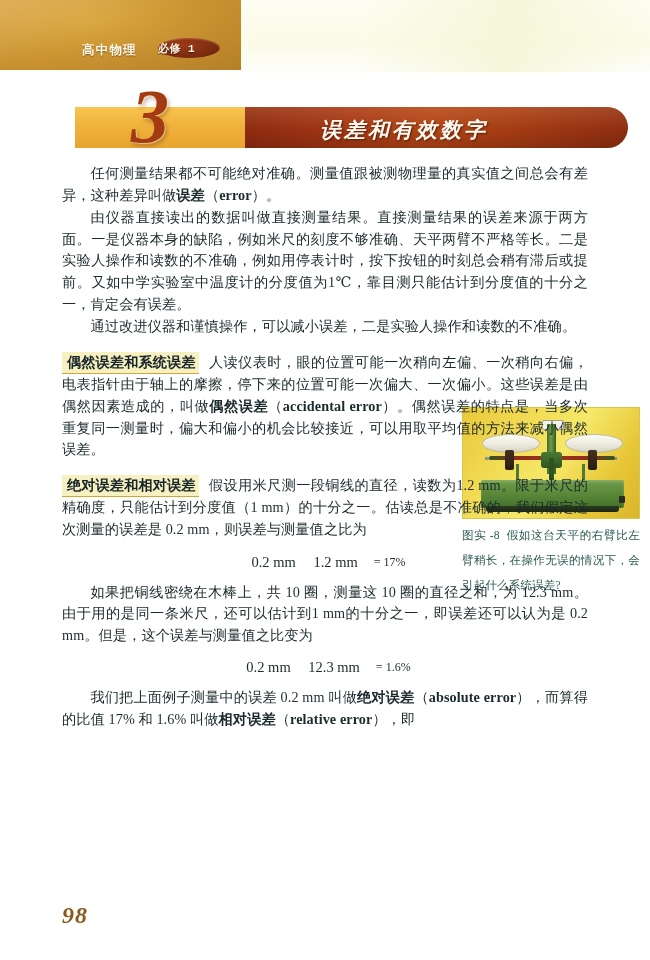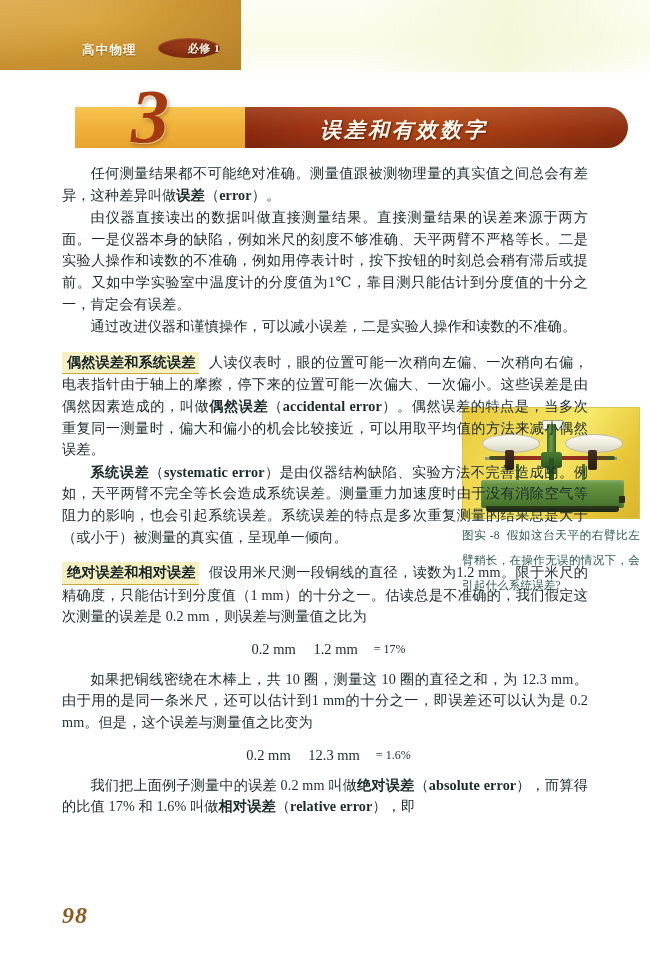--- a/index.html
+++ b/index.html
@@ -60,23 +60,23 @@
     left: 158px; top: 38px;
     z-index: 5;
     width: 62px; height: 20px;
     border-radius: 50%;
     background: radial-gradient(ellipse at 42% 35%, #9c3a18 0%, #7d2c10 60%, #61200a 100%);
     box-shadow: inset 0 1px 2px rgba(255,180,120,.35);
   }
   .header-badge span {
     position: absolute;
     left: 0; right: 0; top: 3px;
-    text-align: right;
+    text-align: left;
     color: #fff6e6;
-    font-family: Liberation Serif, serif;
+    font-family: Liberation Mono, monospace;
     font-weight: bold;
     font-size: 11px;
     letter-spacing: .5px;
     text-shadow: 0 1px 1px rgba(40,10,0,.75);
   }
 
   
   .title-banner {
     position: absolute;
     left: 75px; top: 107px;
@@ -351,21 +351,20 @@
   <p class="para">任何测量结果都不可能绝对准确。测量值跟被测物理量的真实值之间总会有差异，这种差异叫做<span class="b">误差</span>（<span class="en">error</span>）。</p>
 
   <p class="para">由仪器直接读出的数据叫做直接测量结果。直接测量结果的误差来源于两方面。一是仪器本身的缺陷，例如米尺的刻度不够准确、天平两臂不严格等长。二是实验人操作和读数的不准确，例如用停表计时，按下按钮的时刻总会稍有滞后或提前。又如中学实验室中温度计的分度值为1℃，靠目测只能估计到分度值的十分之一，肯定会有误差。</p>
 
   <p class="para">通过改进仪器和谨慎操作，可以减小误差，二是实验人操作和读数的不准确。</p>
 
   <div class="gap"></div>
 
   <p class="para noindent"><span class="subhead">偶然误差和系统误差</span>人读仪表时，眼的位置可能一次稍向左偏、一次稍向右偏，电表指针由于轴上的摩擦，停下来的位置可能一次偏大、一次偏小。这些误差是由偶然因素造成的，叫做<span class="b">偶然误差</span>（<span class="en">accidental error</span>）。偶然误差的特点是，当多次重复同一测量时，偏大和偏小的机会比较接近，可以用取平均值的方法来减小偶然误差。</p>
 
-  <p class="para"><span class="b">系统误差</span>（<span class="en">systematic error</span>）<span>是由仪器结构缺陷、实验方法不完善造成的。例如，天平两臂不完全等长会造成系统误差。测量重力加速度时由于没有消除空气等阻力的影响，也会引起系统误差。系统误差的特点是多次重复测量的结果总是大于（或小于）被测量的真实值，呈现单一倾向。</span></p>
 
   <div class="gap"></div>
 
   <p class="para noindent"><span class="subhead">绝对误差和相对误差</span><span>假设用米尺测一段铜线的直径，读数为1.2 mm。限于米尺的精确度，只能估计到分度值（1 mm）的十分之一。估读总是不准确的，我们假定这次测量的误差是 0.2 mm，则误差与测量值之比为</span></p>
 
   <div class="formula-wrap">
     <span class="frac">
       <span class="numerator">0.2 mm</span>
       <span class="bar"></span>
       <span class="denominator">1.2 mm</span>

